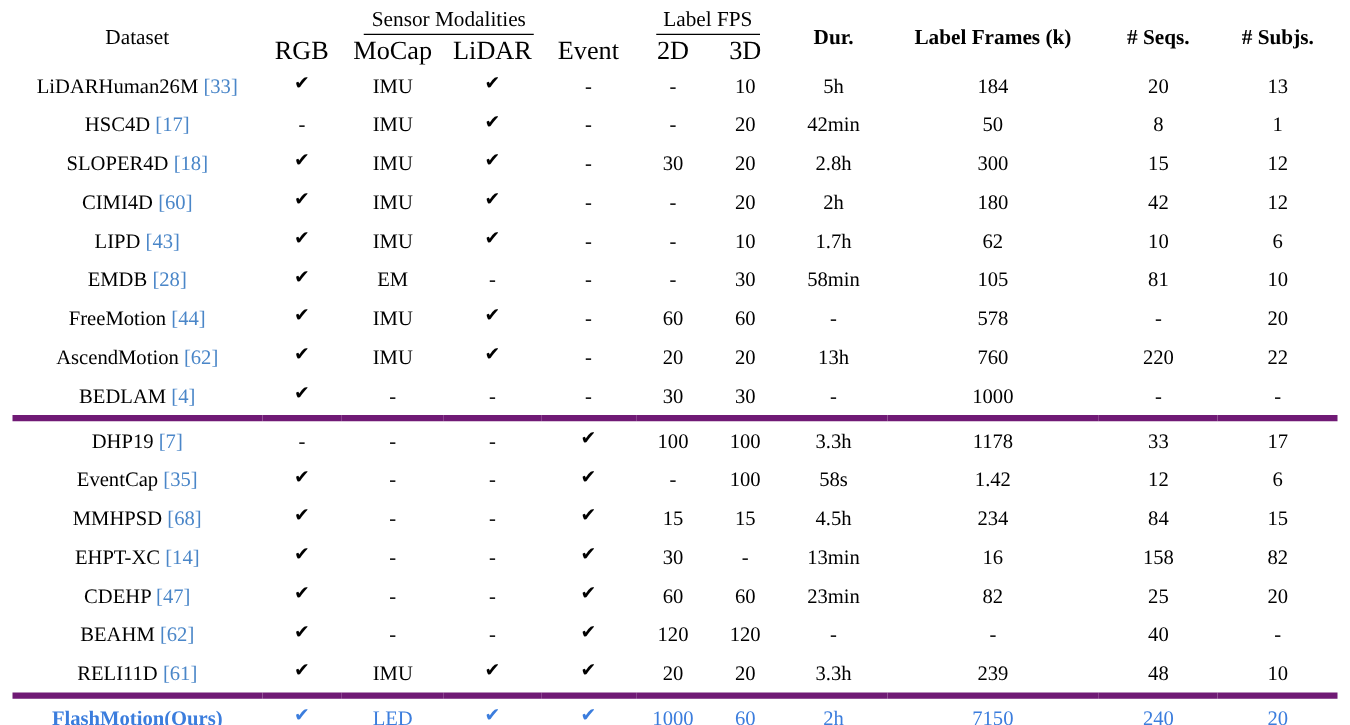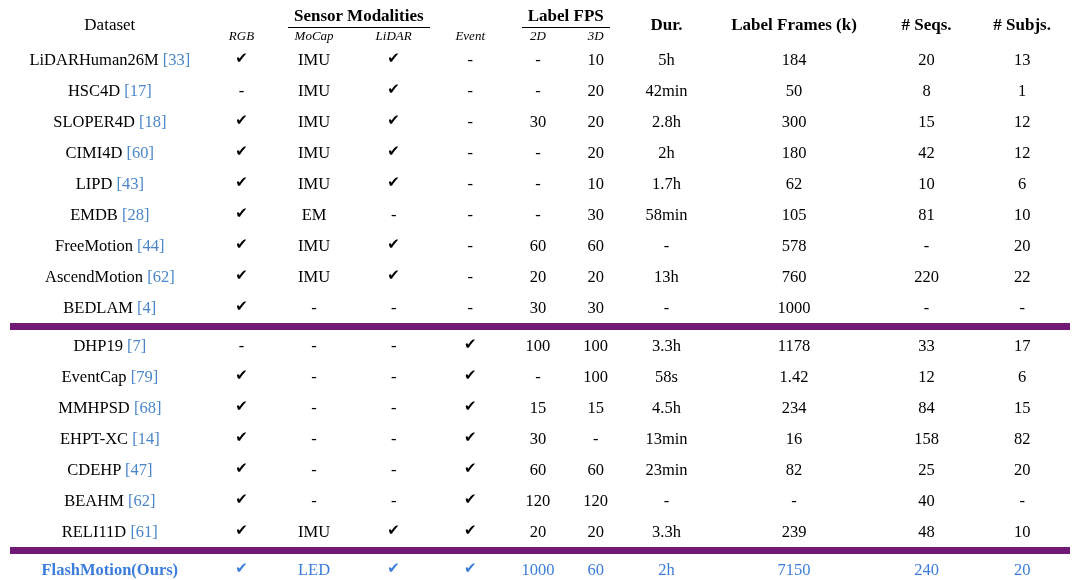--- a/index.html
+++ b/index.html
@@ -26,36 +26,35 @@
     font-size: 16.5px;
   }
   table.dataset-table td,
   table.dataset-table th {
     padding: 0;
     text-align: center;
     vertical-align: middle;
     font-weight: normal;
     white-space: nowrap;
   }
-  .rule-thin td { border-top: 7px solid #701a75; }
+  .rule-thin td { border-top: 5px solid #701a75; }
   .rule-bottom td { border-bottom: 2.2px solid #000; margin-top: 24px; }
 
   
   .hdr-row1 th {
     padding: 6px 4px 5px 4px;
     font-weight: bold;
     font-size: 17px;
   }
   .hdr-row2 th {
     padding: 3px 4px 6px 4px;
-    font-size: 13px;
-    font-style: italic;
+    font-size: 21px;
   }
   .hdr-span {
-    font-weight: bold;
+    font-weight: normal;
   }
   .underline-span {
     display: inline-block;
     border-bottom: 1px solid #000;
     padding: 0 6px 1px 6px;
   }
   td.dataset-cell, th.dataset-cell {
     text-align: left;
     padding-left: 6px;
   }
@@ -260,21 +259,21 @@
           <td class="dash">-</td>
           <td class="check">✔</td>
           <td>100</td>
           <td>100</td>
           <td>3.3h</td>
           <td>1178</td>
           <td>33</td>
           <td>17</td>
         </tr>
         <tr class="data-row">
-          <td class="dataset-cell">EventCap <span class="ref">[79]</span></td>
+          <td class="dataset-cell">EventCap <span class="ref">[35]</span></td>
           <td class="check">✔</td>
           <td class="dash">-</td>
           <td class="dash">-</td>
           <td class="check">✔</td>
           <td class="dash">-</td>
           <td>100</td>
           <td>58s</td>
           <td>1.42</td>
           <td>12</td>
           <td>6</td>

